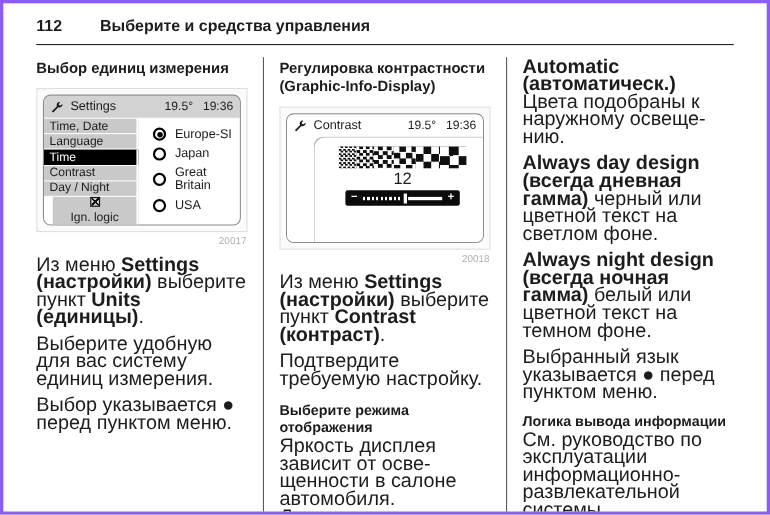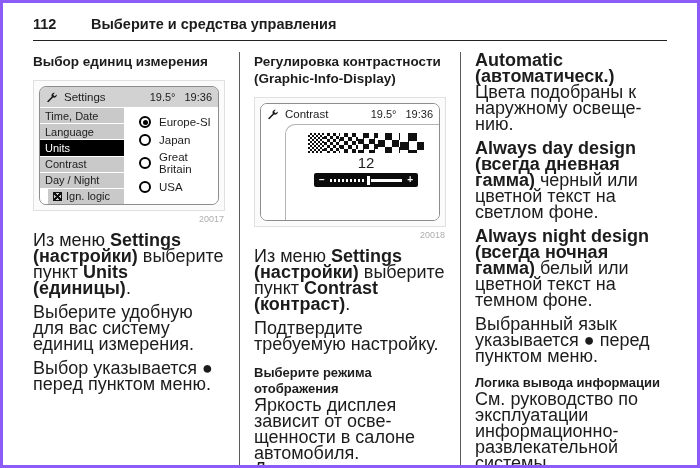--- a/index.html
+++ b/index.html
@@ -27,21 +27,21 @@
   .sbar .ttl{margin-left:5px;}
   .sbar .meta{margin-left:auto;display:flex;gap:9px;font-size:11px;}
   .wrench{display:flex;}
   
   .sbody{display:flex;height:96px;background:#fff;}
   .menu{width:86px;display:flex;flex-direction:column;}
   .mi{flex:1;background:#c9c9c9;border-bottom:1px solid #fff;border-right:2px solid #fff;
       display:flex;align-items:center;padding:0 5px;font-size:11px;}
   .mi:last-child{border-bottom:none;}
   .mi.sel{background:#000;color:#fff;}
-  .mi.ign{margin-left:8px;gap:4px;}
+  .mi.ign{margin-left:8px;gap:4px;flex-direction:column;}
   .cbx{width:7px;height:7px;border:1px solid #111;flex:0 0 auto;
        background:linear-gradient(45deg,transparent 42%,#111 42% 58%,transparent 58%),
                   linear-gradient(-45deg,transparent 42%,#111 42% 58%,transparent 58%);}
   .opts{flex:1;padding:8px 2px 0 13px;display:flex;flex-direction:column;gap:5.5px;}
   .opt{display:flex;align-items:center;gap:8px;font-size:11.5px;}
   .rdot{box-sizing:border-box;width:12px;height:12px;border:2px solid #000;border-radius:50%;display:flex;flex:0 0 auto;background:#fff;}
   .rdot.on::after{content:"";width:5px;height:5px;border-radius:50%;background:#000;margin:auto;}
   
   .screen.ct{background:#fff;}
   .screen.ct .sbar{background:#fff;border-bottom:none;}
@@ -93,21 +93,21 @@
             <span class="ttl">Settings</span>
             <span class="meta">
               <span>19.5°</span>
               <span>19:36</span>
             </span>
           </div>
           <div class="sbody">
             <div class="menu">
               <div class="mi">Time, Date</div>
               <div class="mi">Language</div>
-              <div class="mi sel">Units</div>
+              <div class="mi sel">Time</div>
               <div class="mi">Contrast</div>
               <div class="mi">Day / Night</div>
               <div class="mi ign">
                 <span class="cbx"></span>
                 <span>Ign. logic</span>
               </div>
             </div>
             <div class="opts">
               <div class="opt">
                 <span class="rdot on"></span>

